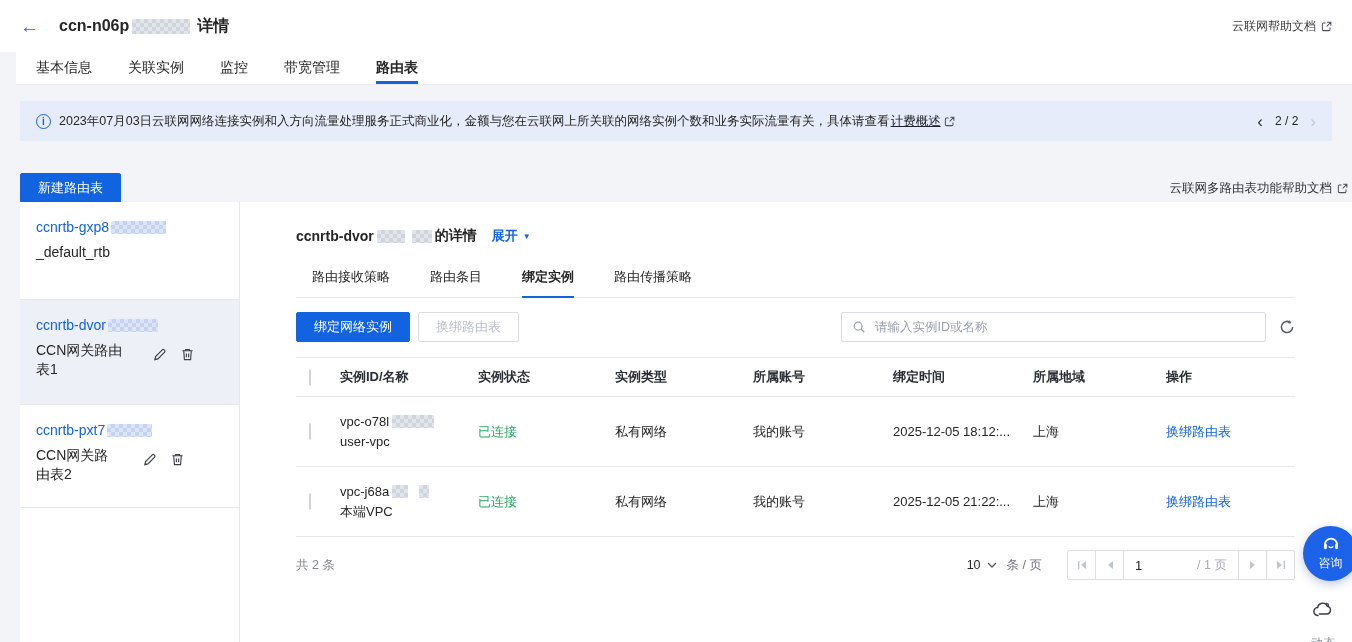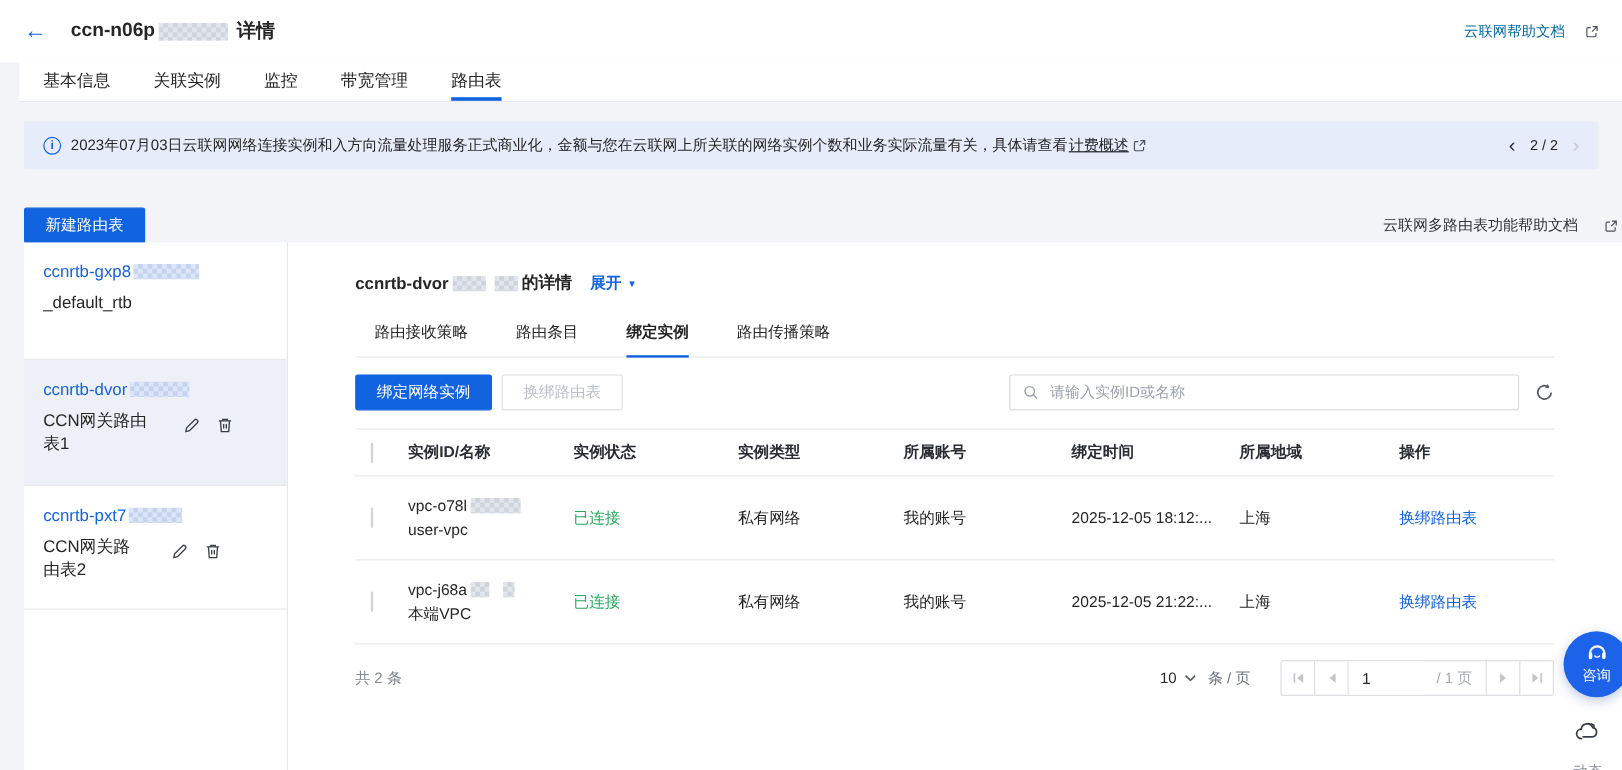--- a/index.html
+++ b/index.html
@@ -7,43 +7,43 @@
   body {
     width:1352px; height:642px; position:relative; overflow:hidden;
     font-family:"Liberation Sans","DejaVu Sans",sans-serif;
     background:#f3f4f7; color:#262626;
   }
   
   .topbar { position:absolute; top:0; left:0; right:0; height:52px; background:#fff;
     display:flex; align-items:center; padding:0 20px; }
   .back-btn { color:#1263e0; font-size:19px; line-height:1; cursor:pointer; margin-right:20px; }
   .page-title { font-size:16px; font-weight:bold; display:flex; align-items:center; gap:3px; }
-  .top-help { margin-left:auto; font-size:12px; color:#0369a1; display:flex; align-items:center; gap:17px; cursor:pointer; }
+  .top-help { margin-left:auto; font-size:12px; color:#404040; display:flex; align-items:center; gap:5px; cursor:pointer; }
   
   .tabs1 { position:absolute; top:52px; left:16px; right:0; height:33px; background:#fff;
     border-bottom:1px solid #e7e8eb; display:flex; gap:36px; padding:0 20px; }
   .tab1 { font-size:14px; line-height:31px; color:#262626; position:relative; cursor:pointer; white-space:nowrap; }
-  .tab1.active { font-weight:normal; }
+  .tab1.active { font-weight:bold; }
   .tab1.active::after { content:""; position:absolute; left:0; right:0; bottom:0; height:3px; background:#1263e0; }
   
   .banner { position:absolute; top:101px; left:20px; right:20px; height:40px; background:#e7ecfa;
     border-radius:2px; display:flex; align-items:center; padding:0 16px; font-size:12.5px; }
   .info-i { flex:none; width:15px; height:15px; border:1.2px solid #1263e0; border-radius:50%;
     color:#1263e0; font-size:10px; display:flex; align-items:center; justify-content:center; margin-right:8px; font-weight:bold; }
   .banner-link { color:#1c1f25; text-decoration:underline; margin:0 3px 0 1px; cursor:pointer; }
   .banner-pager { margin-left:auto; display:flex; align-items:center; gap:12px; font-size:12px; }
   .pg-arrow { font-size:17px; line-height:1; cursor:pointer; }
   .pg-arrow.on { color:#2a2d33; }
   .pg-arrow.off { color:#c3c7cf; }
   
   .action-row { position:absolute; top:157px; left:20px; right:4px; height:30px; display:flex; align-items:center;margin-top:16px; }
   .btn { height:30px; padding:0 17px; font-size:13px; border-radius:2px; cursor:pointer; font-family:inherit; }
   .btn.primary { background:#1263e0; border:1px solid #1263e0; color:#fff; }
   .btn.ghost-disabled { background:#fff; border:1px solid #dcdee2; color:#bcc0c8; cursor:not-allowed; }
-  .action-help { margin-left:auto; font-size:12.5px; color:#30333a; display:flex; align-items:center; gap:22px; cursor:pointer; }
+  .action-help { margin-left:auto; font-size:12.5px; color:#30333a; display:flex; align-items:center; gap:5px; cursor:pointer; }
   
   .panel { position:absolute; top:202px; left:20px; right:0; bottom:0; background:#fff; display:flex; }
   .rtb-list { width:220px; flex:none; border-right:1px solid #e7e8eb; }
   .rtb-item { position:relative; padding:16px 16px 0; border-bottom:1px solid #e7e8eb; cursor:pointer; }
   .rtb-item.i1 { height:98px; }
   .rtb-item.i2 { height:105px; background:#edf0f6; }
   .rtb-item.i3 { height:103px; }
   .rtb-id { color:#1263e0; font-size:14px; display:inline-flex; align-items:center; gap:2px; cursor:pointer; }
   .rtb-name { font-size:14px; color:#262626; margin-top:7px; line-height:19px; }
   .rtb-icons { position:absolute; left:132px; top:47px; display:flex; gap:13px; align-items:center; }

